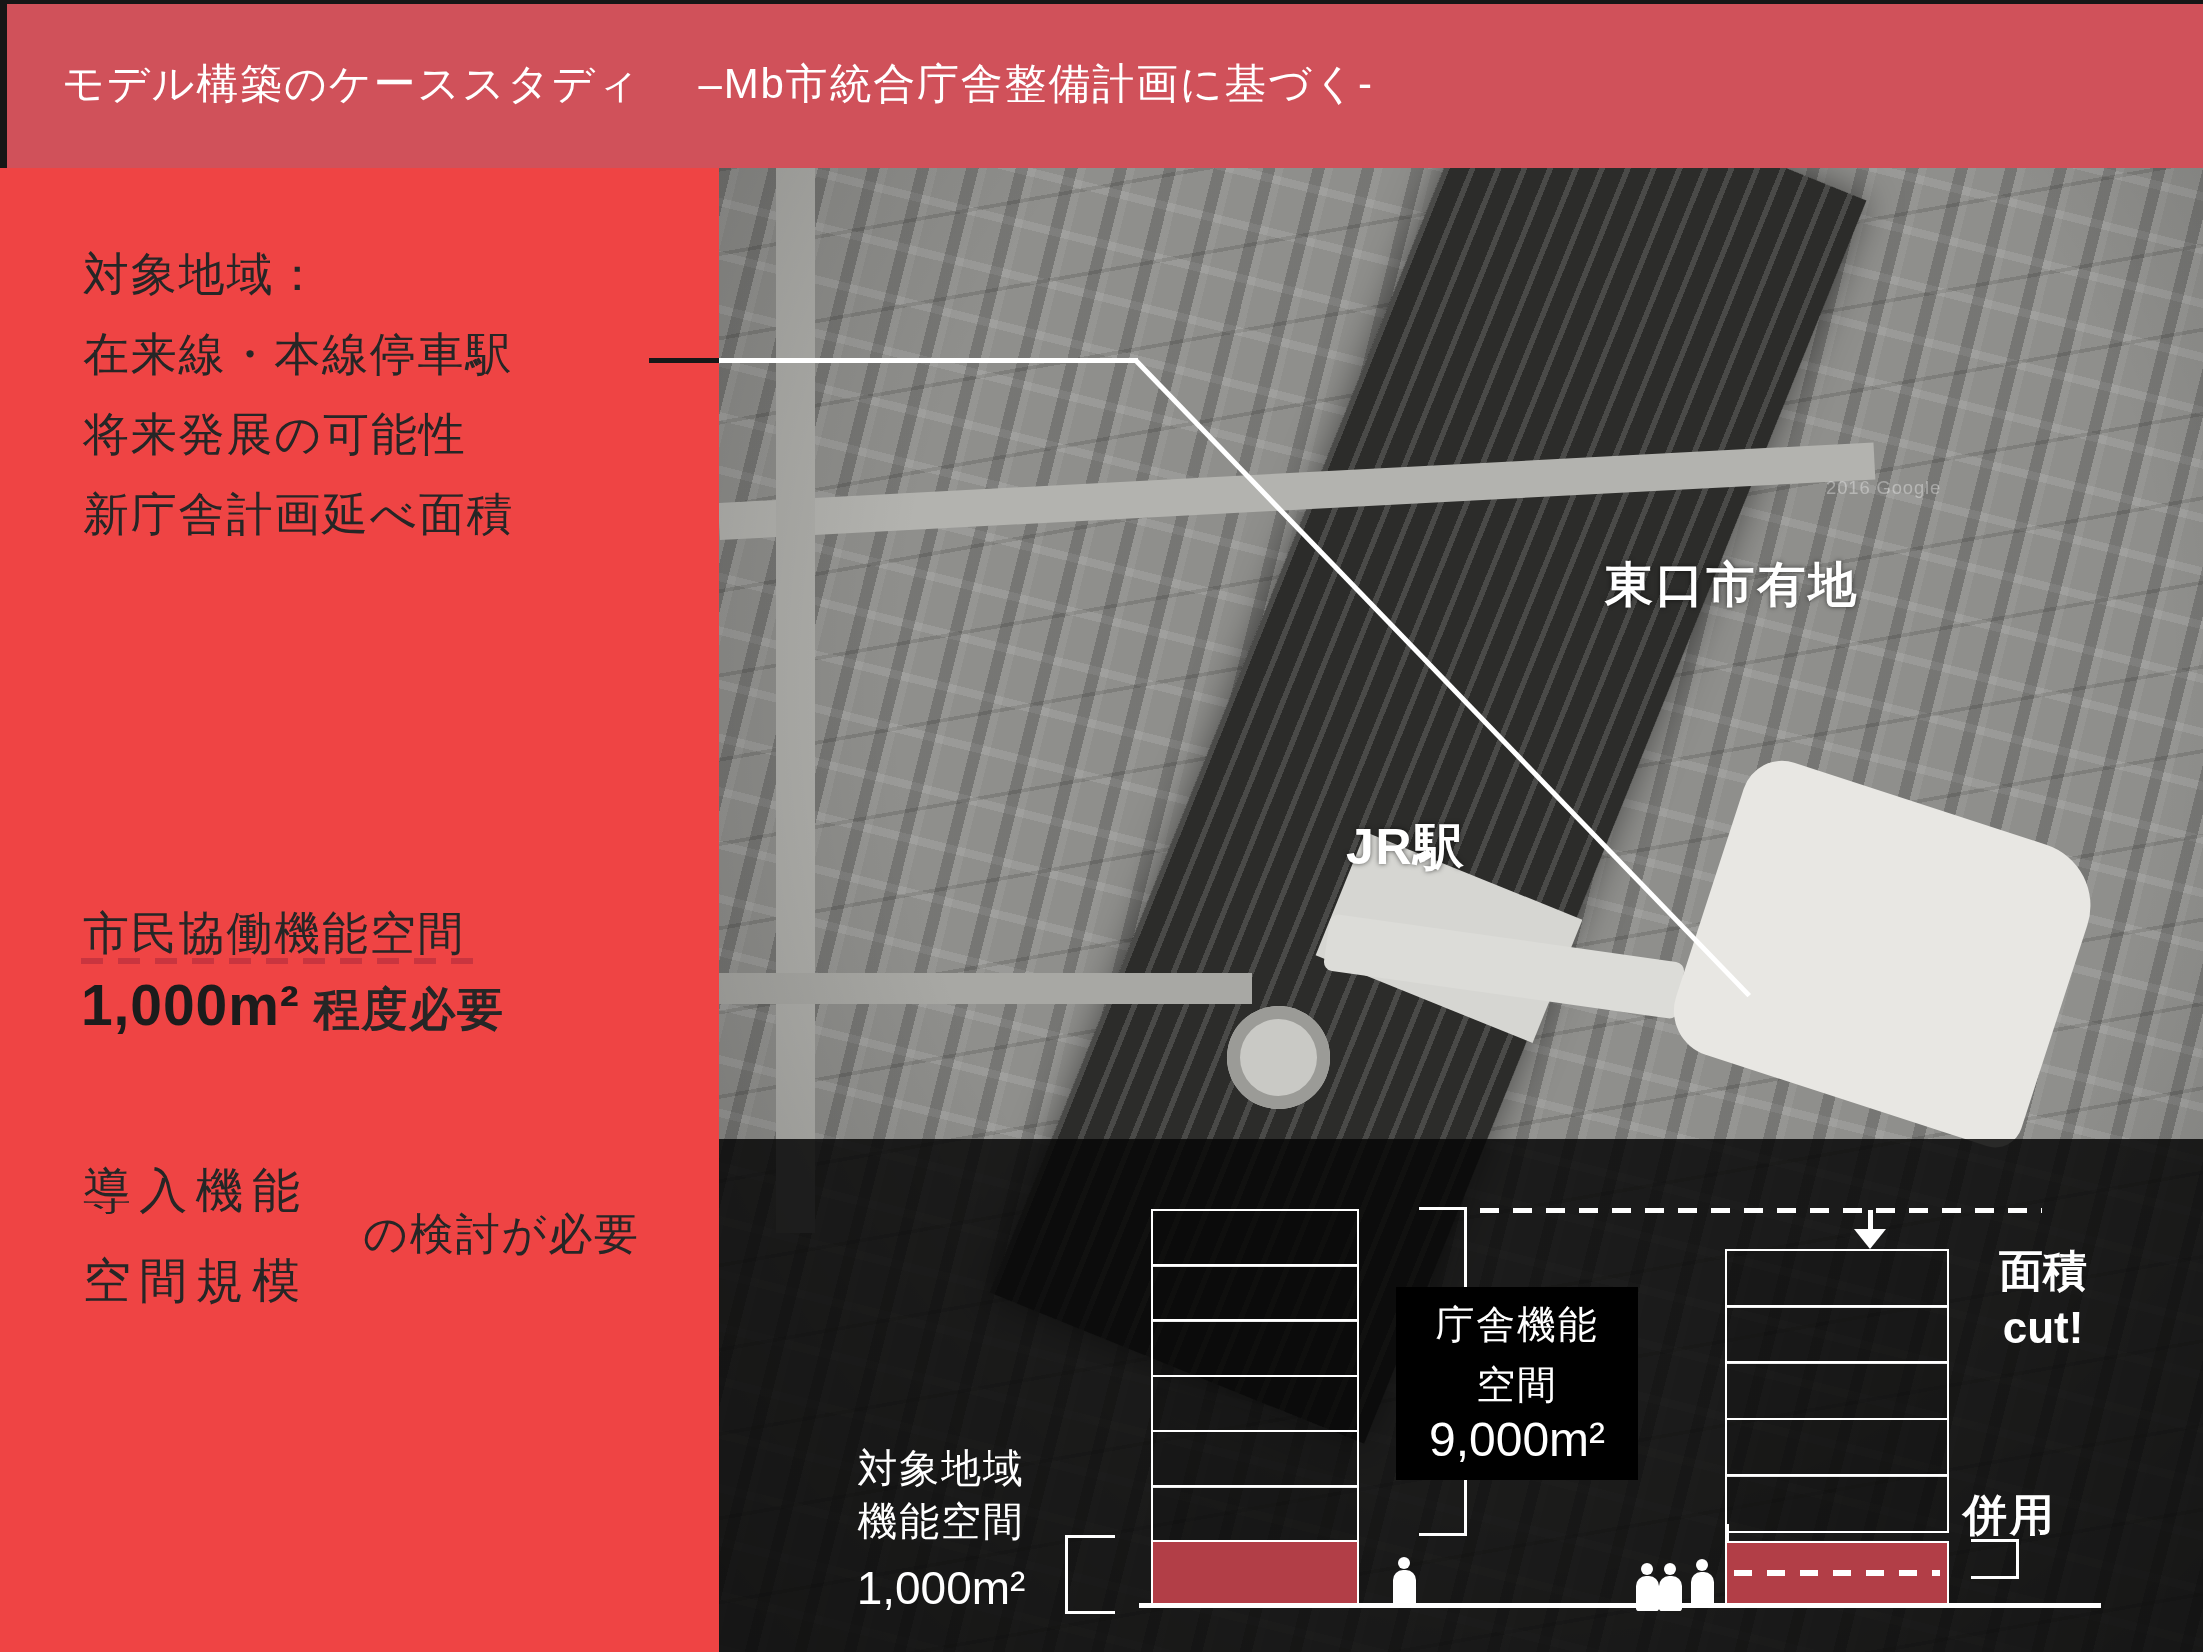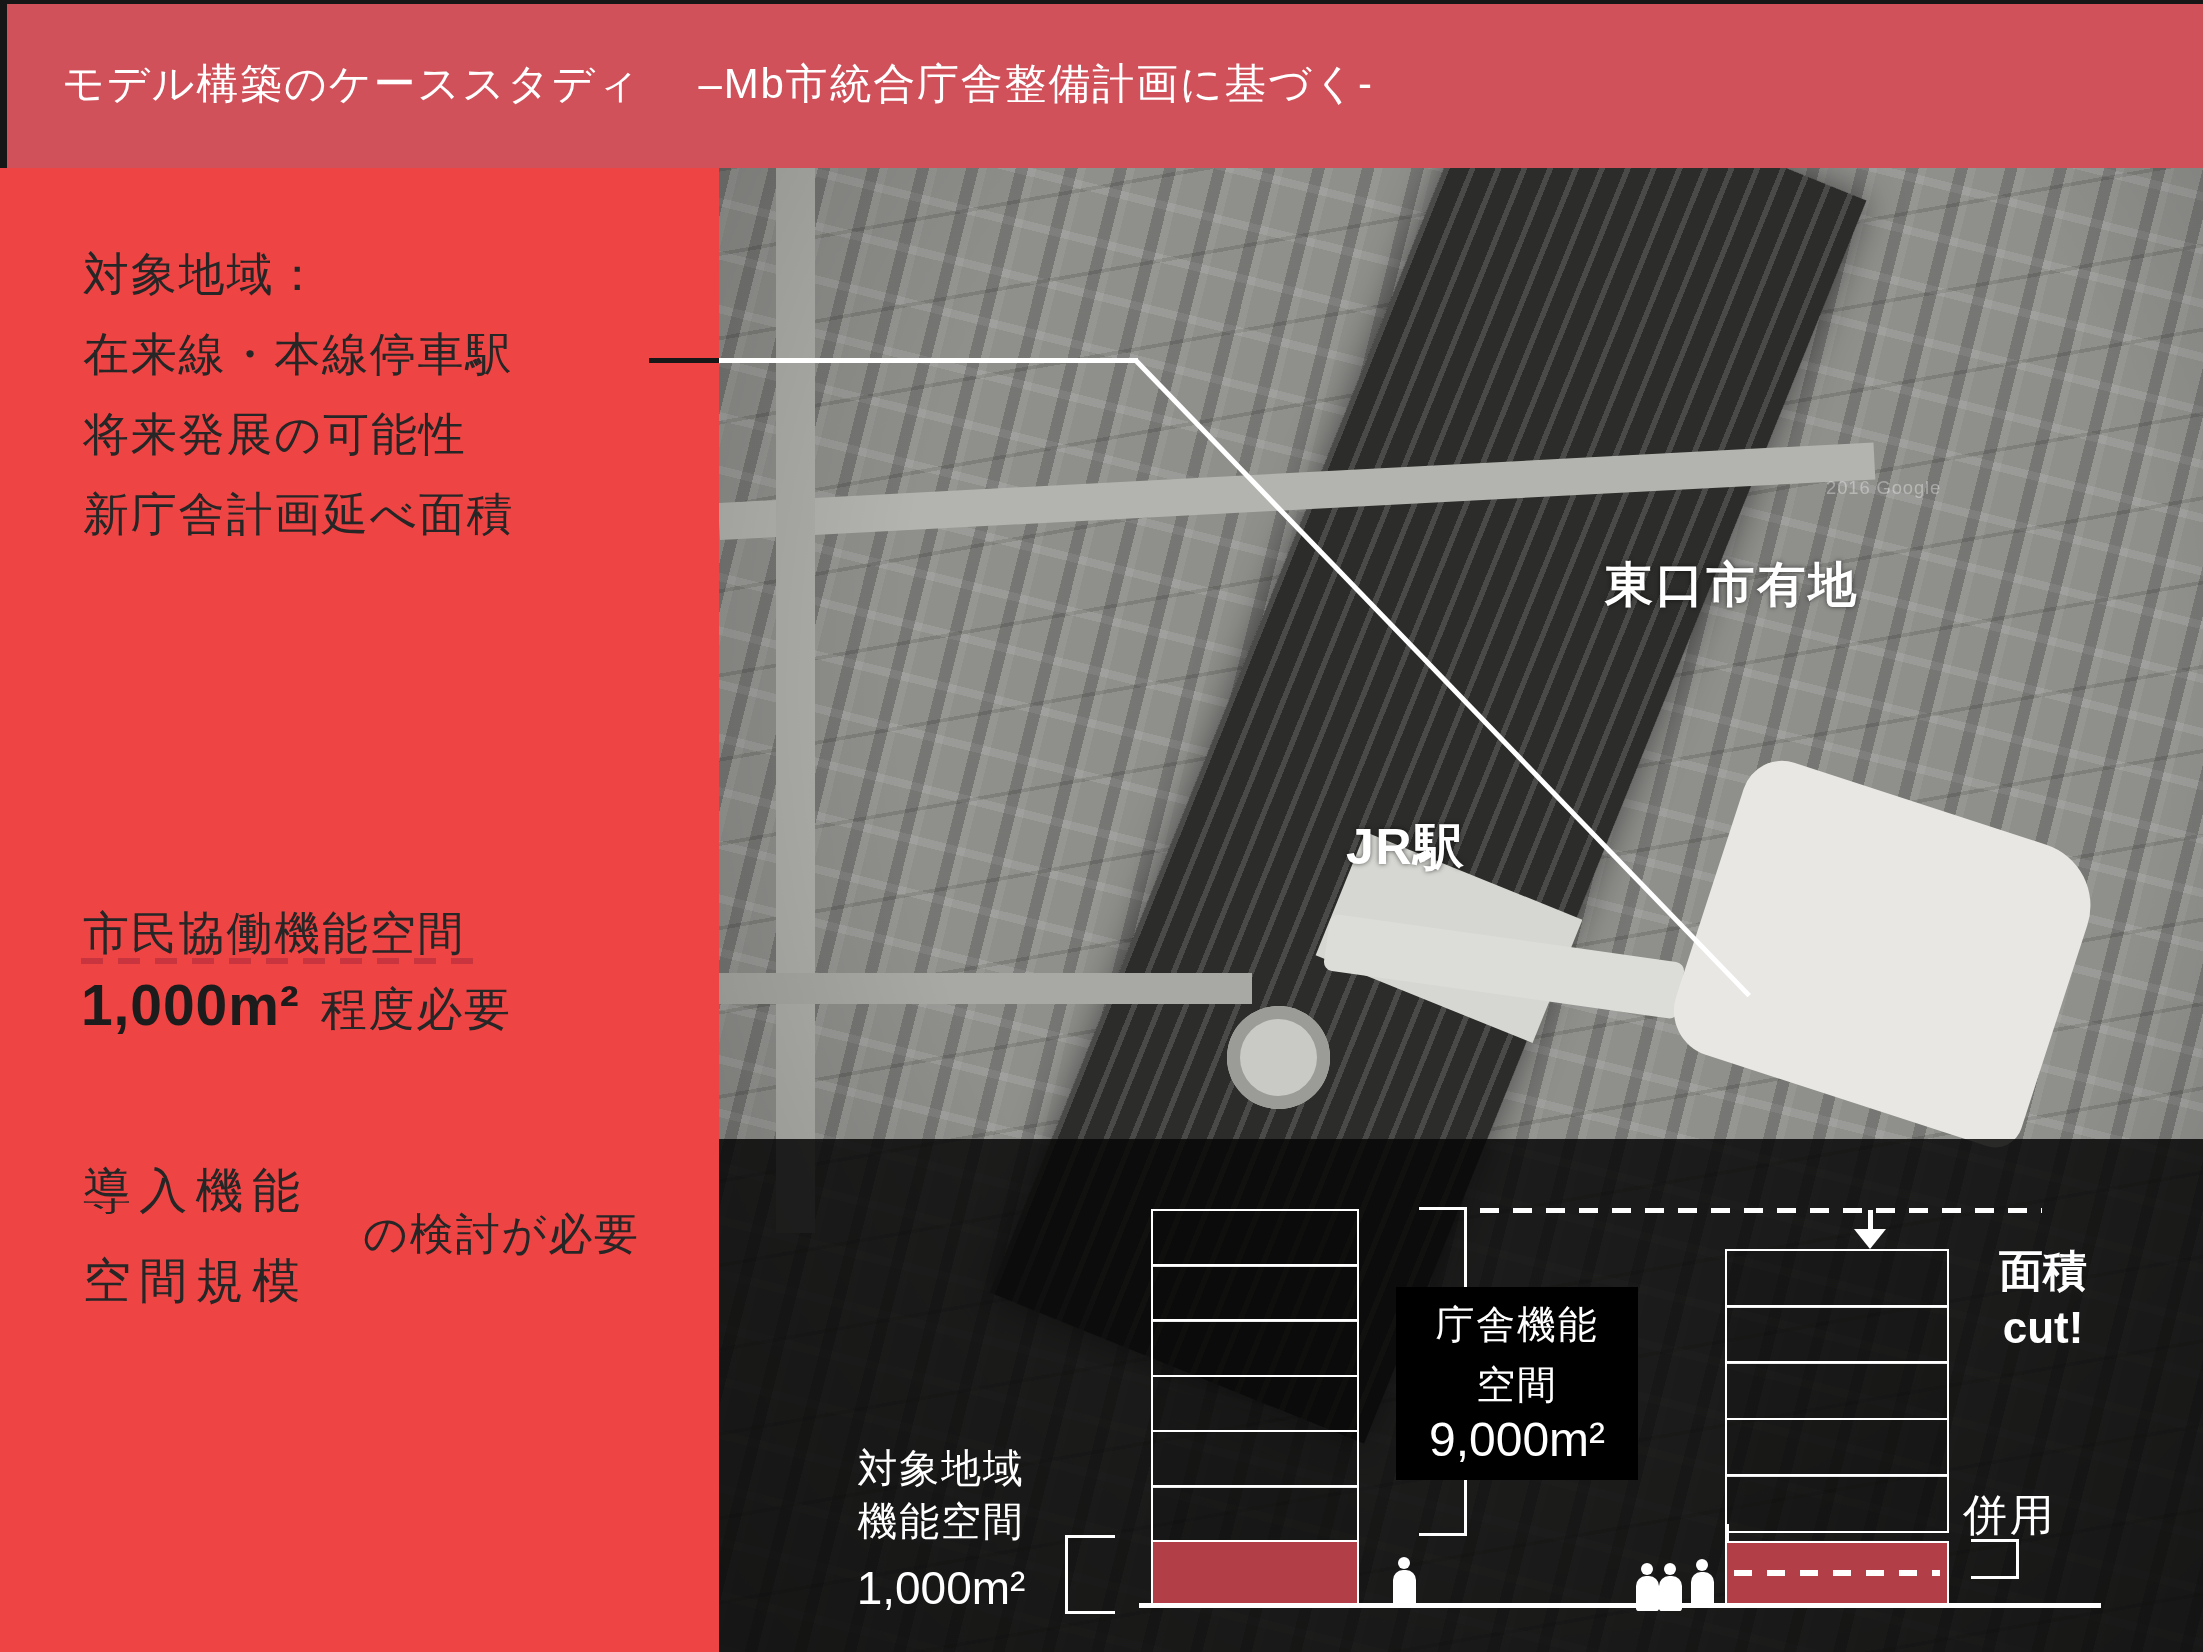--- a/index.html
+++ b/index.html
@@ -13,21 +13,21 @@
   .edge-top{position:absolute;left:0;top:0;width:2203px;height:3.7px;background:#161616;}
   .edge-left{position:absolute;left:0;top:0;width:7.3px;height:168px;background:#161616;}
 
   
   .intro{position:absolute;left:83px;top:234px;width:606px;color:#262626;font-size:46px;line-height:80px;letter-spacing:1.8px;}
   .citizen-title{position:absolute;left:83px;top:903px;color:#262626;font-size:46px;letter-spacing:1.8px;}
   .red-dashes{position:absolute;left:81px;top:958px;width:402px;height:6.4px;
       background:repeating-linear-gradient(90deg,var(--underline-red,#c9353f) 0 22px,transparent 22px 37px);}
   .citizen-line{position:absolute;left:81px;top:972px;white-space:nowrap;}
   .citizen-line .val{font-size:57px;font-weight:700;color:#1c1c1c;letter-spacing:0.9px;}
-  .citizen-line .suf{font-size:46px;color:#262626;letter-spacing:1.8px;margin-left:17px;}
+  .citizen-line .suf{font-size:46px;color:#262626;letter-spacing:1.8px;margin-left:10px;font-weight:bold;}
   .study-l1{position:absolute;left:83px;top:1159px;font-size:48px;letter-spacing:8.3px;color:#262626;}
   .study-l2{position:absolute;left:83px;top:1249px;font-size:48px;letter-spacing:8.3px;color:#262626;}
   .study-suf{position:absolute;left:363px;top:1205px;font-size:44px;letter-spacing:1.8px;color:#262626;}
 
   
   .map{position:absolute;left:719px;top:168px;width:1484px;height:1485px;overflow:hidden;background:#8f8f8c;}
   .map .tex{position:absolute;inset:0;
       background:
         repeating-linear-gradient(104deg,rgba(30,30,30,.22) 0 12px,rgba(255,255,255,.06) 12px 20px,transparent 20px 48px),
         repeating-linear-gradient(14deg,rgba(255,255,255,.10) 0 8.3px,transparent 8.3px 52px),
@@ -84,21 +84,21 @@
   .gov-box{position:absolute;left:1396px;top:1287px;width:242px;height:193px;background:#000;color:#fff;text-align:center;z-index:6;}
   .gov-box .l1{font-size:39px;margin-top:11px;letter-spacing:1.8px;}
   .gov-box .l2{font-size:39px;margin-top:5.5px;letter-spacing:1.8px;}
   .gov-box .area{font-size:48px;}
   .dash-top{position:absolute;left:1480px;top:1208px;width:562px;height:4.6px;z-index:6;
       background:repeating-linear-gradient(90deg,#fff 0 19px,transparent 19px 33px);}
   .arrow-stem{position:absolute;left:1868px;top:1210px;width:4.6px;height:20px;background:#fff;z-index:6;}
   .arrow-head{position:absolute;left:1854px;top:1229px;width:0;height:0;z-index:6;
       border-left:16.5px solid transparent;border-right:16.5px solid transparent;border-top:20px solid #fff;}
   .cap-cut{position:absolute;left:1974px;top:1242px;width:138px;text-align:center;color:#fff;font-weight:700;font-size:44px;line-height:57px;z-index:6;}
-  .cap-shared{position:absolute;left:1963px;top:1486px;color:#fff;font-weight:400;font-size:44px;letter-spacing:2.8px;z-index:6;}
+  .cap-shared{position:absolute;left:1963px;top:1486px;color:#fff;font-weight:700;font-size:44px;letter-spacing:2.8px;z-index:6;}
 </style>
 </head>
 <body>
 
 <div id="stage">
 
   <div class="header">
     <div class="title">モデル構築のケーススタディ　 –Mb市統合庁舎整備計画に基づく-</div>
   </div>
   <div class="edge-top"></div>

